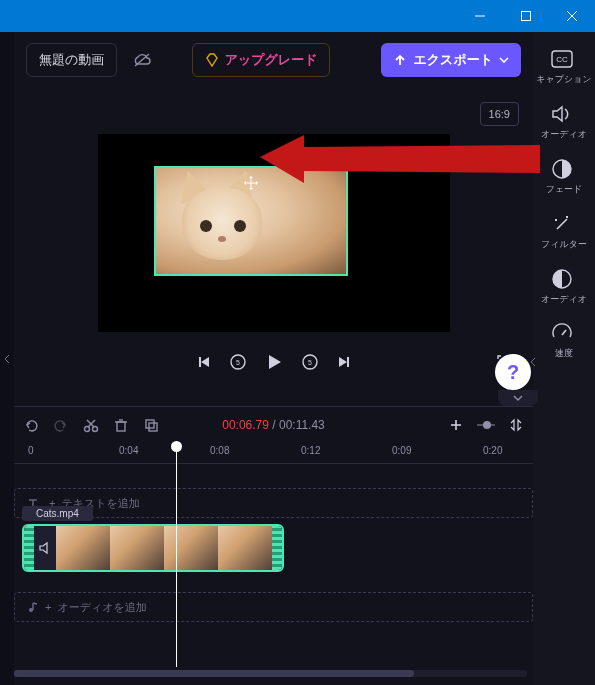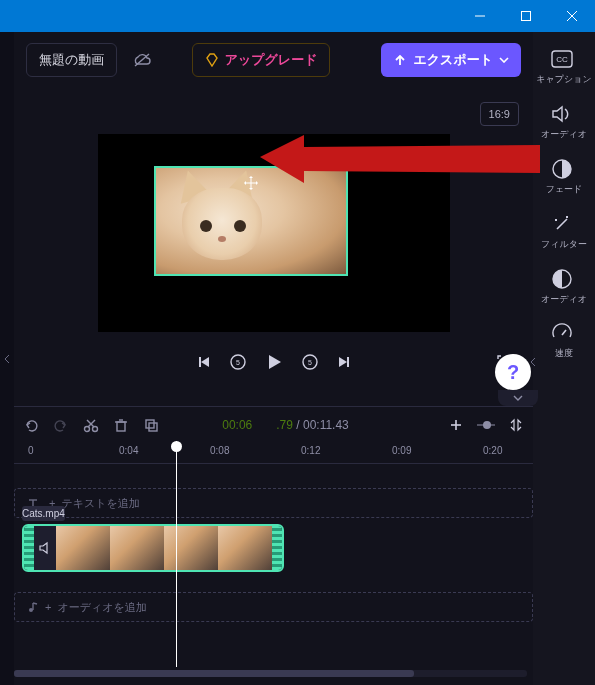--- a/index.html
+++ b/index.html
@@ -142,21 +142,21 @@
   border-top: 1px solid #2a2a3e;
   display:flex; align-items:center;
   padding: 0 8px;
   gap: 12px;
 }
 .tool-icon { color: #8e8ea6; width:18px; display:flex; justify-content:center; }
 .timecode {
   position:absolute; left:50%; transform:translateX(-50%);
   font-size: 12px; color: #8e8ea6;
 }
-.timecode .current { color: #4d7c0f; margin-left: 24px; }
+.timecode .current { color: #ef4444; }
 .timeline-ruler {
   position:absolute; left:14px; right:62px; top: 442px;
   height: 22px;
   border-bottom: 1px solid #2a2a3e;
   font-size: 10px; color: #8e8ea6;
   display:flex;
 }
 .tick { position:absolute; top:3px; }
 .timeline-tracks {
   position:absolute; left:14px; right:62px; top: 472px; bottom: 24px;
@@ -171,21 +171,21 @@
   border: 1px dashed #3a3a52;
   border-radius: 4px;
   display:flex; align-items:center;
   padding-left: 12px;
   font-size: 11px;
   color: #6a6a82;
   gap: 6px;
 }
 .clip-label {
   position:absolute; left: 8px; top: -18px;
-  font-size: 10px; background: #2a2a3e; padding: 2px 0; border-radius: 3px;
+  font-size: 10px; background: #2a2a3e; padding: 2px 14px; border-radius: 3px;
   color: #cfcfe0;
 }
 .video-clip {
   position:absolute; left: 8px; top: 0;
   width: 262px; height: 48px;
   border: 2px solid #4fe4b3; border-radius: 6px;
   overflow: hidden;
   display:flex;
 }
 .video-clip .grip {

